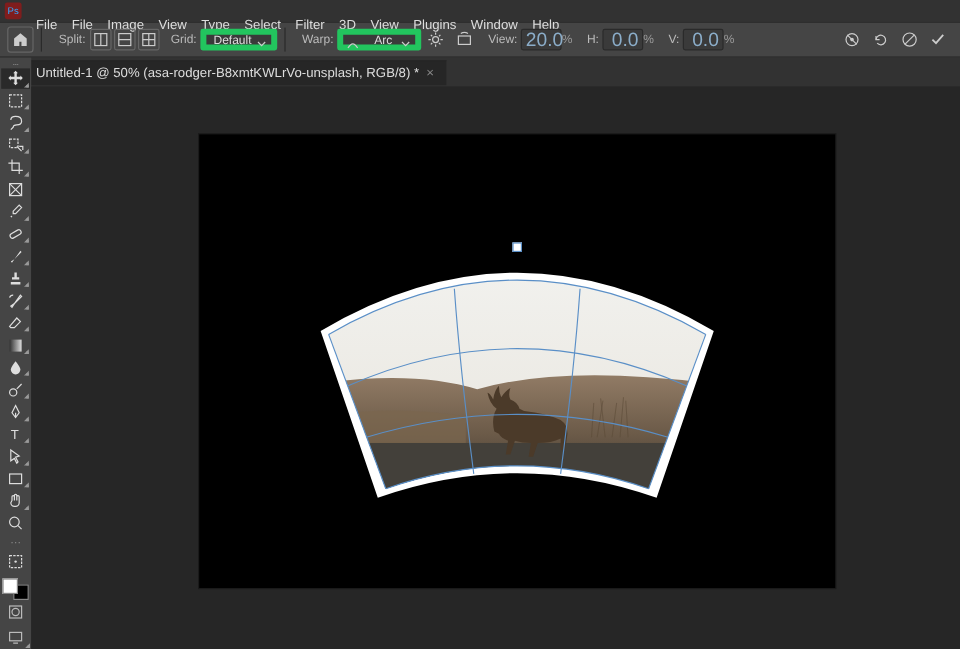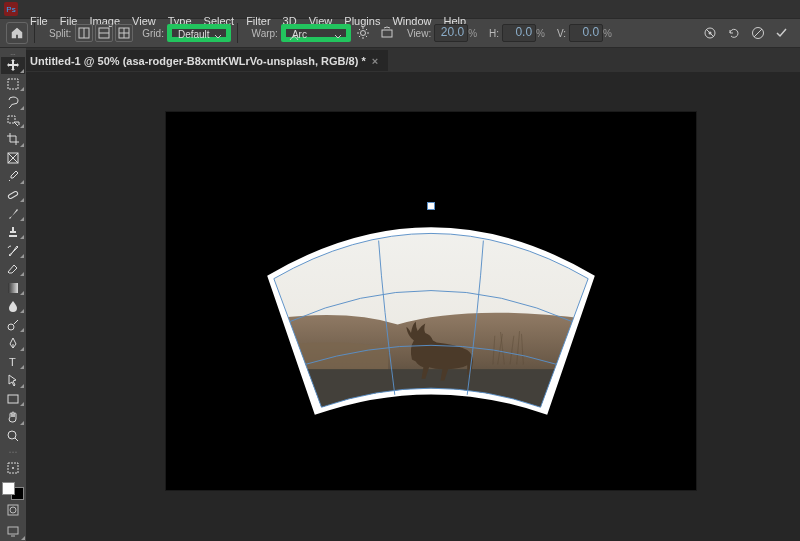--- a/index.html
+++ b/index.html
@@ -8,29 +8,29 @@
   .menubar { display: flex; align-items: center; height: 18px; background: #323232; font-size: 11px; padding-left: 4px; }
   .ps-logo { width: 14px; height: 14px; background: #7f1d1d; color: #31a8ff; font-size: 8px; font-weight: normal; display: flex; align-items: center; justify-content: center; border-radius: 2px; margin-right: 6px; }
   .menubar .menu { padding: 0 6px; color: #ddd; cursor: default; margin-top: 24px; }
   
   .optbar { display: flex; align-items: center; height: 30px; background: #454545; border-top: 1px solid #2a2a2a; border-bottom: 1px solid #2a2a2a; font-size: 10px; padding: 0 6px; gap: 0; }
   .opt-home { width: 22px; height: 22px; display:flex; align-items:center; justify-content:center; border:1px solid #666; border-radius:3px; }
   .opt-label { color: #bbb; margin: 0 3px 0 8px; }
   .opt-btn { width: 18px; height: 18px; border:1px solid #666; display:flex; align-items:center; justify-content:center; border-radius:2px; margin:0 1px; }
   .opt-select { background:#3a3a3a; border:5px solid #22c55e; color:#ddd; height:18px; padding:0 16px 0 6px; font-size:10px; position:relative; border-radius:2px; }
   .chev { position:absolute; right:4px; top:4px; }
-  .opt-field { background:#3a3a3a; border:1px solid #2a2a2a; color:#8badc9; height:18px; width:34px; text-align:right; padding:0 3px; font-size:12px; border-radius:2px; }
+  .opt-field { background:#3a3a3a; border:1px solid #2a2a2a; color:#8badc9; height:18px; width:34px; text-align:right; padding:0 3px; font-size:16px; border-radius:2px; }
   .opt-unit { color:#999; margin-right:4px; }
   .opt-icon { width:20px; height:20px; display:flex; align-items:center; justify-content:center; color:#ccc; margin:0 2px; }
   .vdiv { width:1px; height:20px; background:#2a2a2a; margin:0 6px; }
   .spacer { flex:1; }
   
   .tabbar { display:flex; align-items:center; height:24px; background:#323232; font-size:11px; }
   .tab-pin { width:20px; text-align:center; color:#888; }
-  .tab { background:#262626; color:#ddd; padding:4px 10px; display:flex; align-items:center; gap:6px; border-top:1px solid #262626;font-weight:bold; }
+  .tab { background:#262626; color:#ddd; padding:4px 10px; display:flex; align-items:center; gap:6px; border-top:1px solid #262626; }
   .tab-close { color:#888; font-size:11px; }
   
   .workspace { position:absolute; top:72px; left:26px; right:0; bottom:0; background:#262626; }
   .canvas { position:absolute; left:140px; top:40px; width:530px; height:378px; background:#000; box-shadow:0 0 0 1px #1a1a1a; }
   
   .warp-container { position:absolute; left:80px; top:100px; width:370px; height:200px; }
   .warp-container svg { width:100%; height:100%; overflow:visible; }
   .handle { width:8px; height:8px; background:#fff; border:1px solid #5a8fc7; position:absolute; }
   
   .toolbar { position:absolute; top:48px; left:0; width:26px; bottom:0; background:#454545; display:flex; flex-direction:column; align-items:center; padding-top:2px; }
@@ -93,21 +93,21 @@
   <span class="opt-label">Grid:</span>
   <div class="opt-select"><span>Default</span><svg class="chev" width="8" height="8">
         <path d="M1 2l3 3 3-3" stroke="#ccc" fill="none"></path>
       </svg></div>
   <div class="vdiv"></div>
   <span class="opt-label">Warp:</span>
   <div class="opt-select" style="width:70px">
     <svg width="10" height="10" style="position:absolute;left:3px;top:3px">
         <path d="M1 8 Q5 1 9 8" stroke="#ccc" fill="none"></path>
       </svg>
-    <span style="margin-left:0">Arc</span>
+    <span style="margin-left:20px">Arc</span>
     <svg class="chev" width="8" height="8">
         <path d="M1 2l3 3 3-3" stroke="#ccc" fill="none"></path>
       </svg>
   </div>
   <div class="opt-icon">
       <svg width="14" height="14">
         <circle cx="7" cy="7" r="2.5" fill="none" stroke="#ccc"></circle>
         <g stroke="#ccc">
           <line x1="7" y1="1" x2="7" y2="3"></line>
           <line x1="7" y1="11" x2="7" y2="13"></line>

